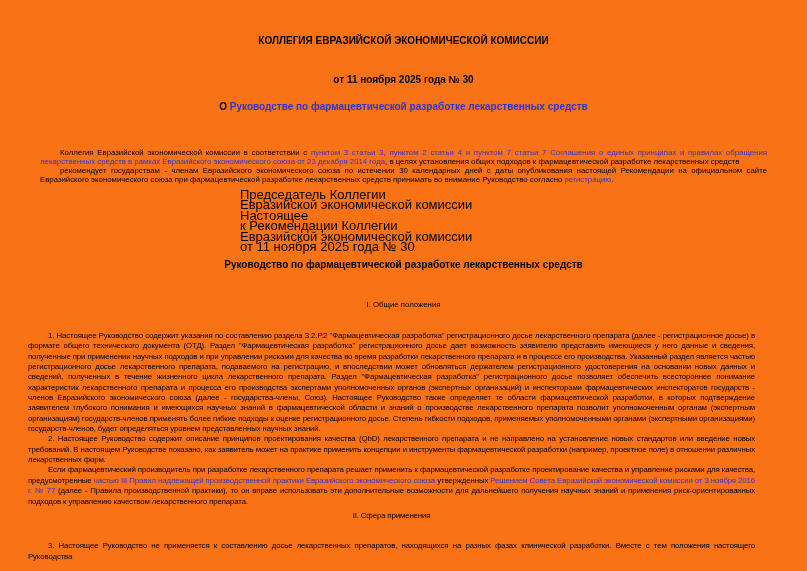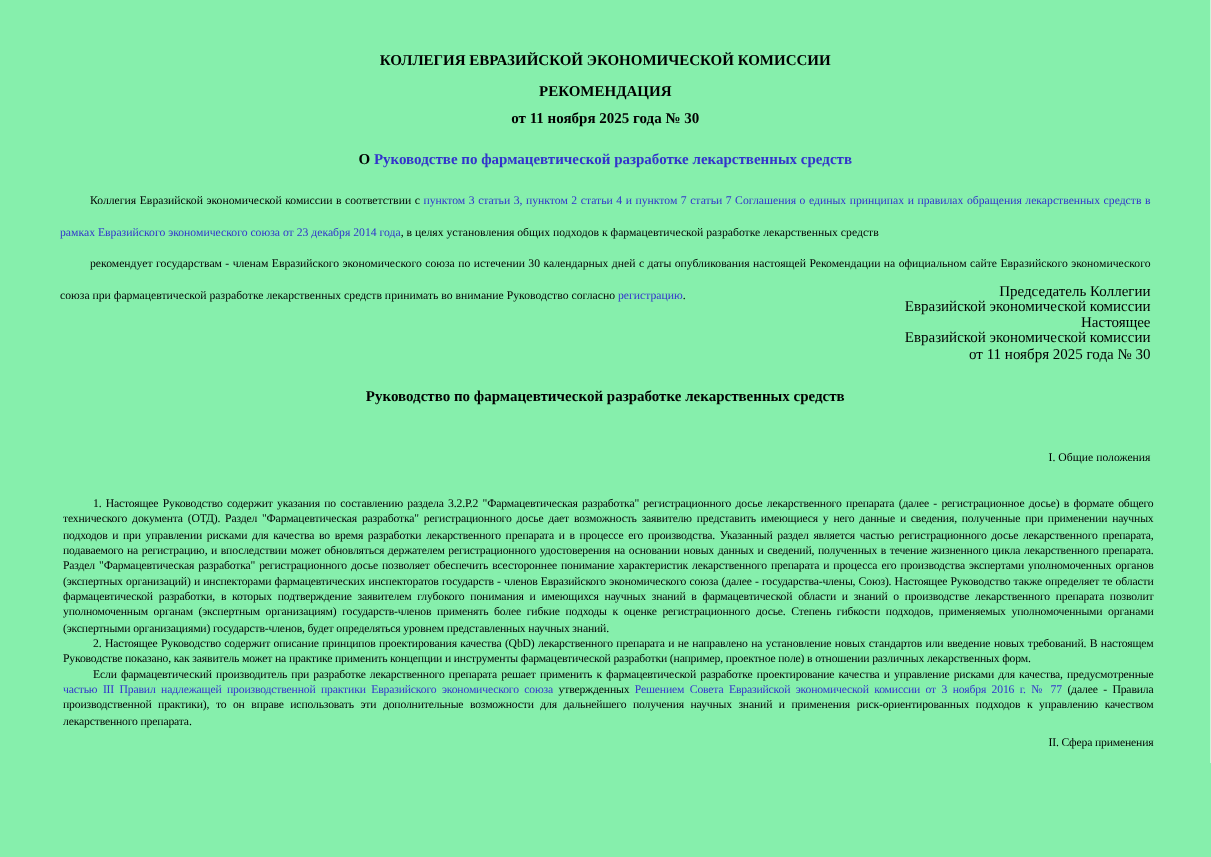--- a/index.html
+++ b/index.html
@@ -1,68 +1,69 @@
 <!DOCTYPE html>
 <html><head>
 <meta charset="utf-8">
 <style>
   html,body { margin:0; padding:0; background:#ffffff; }
   .page {
-    position:relative; width:807px; height:571px; background:#86efac;
-    font-family:Liberation Serif, serif; color:#000000; overflow:hidden;
+    position:relative; width:807px; height:571px; background:#f97316;
+    font-family:Liberation Sans, sans-serif; color:#000000; overflow:hidden;
   }
   .center-line { position:absolute; left:40px; right:40px; text-align:center; }
   .hdr { font-weight:bold; font-size:10px; line-height:12px; }
   .subject { font-weight:bold; font-size:10px; line-height:13px; }
   .doc-link { color:#3333cc; text-decoration:none; cursor:pointer; }
   .flowtext { font-size:7.8px; text-align:justify; }
   .flowtext p { margin:0; text-indent:20px; }
-  #preamble { position:absolute; top:123px; left:40px; width:727px; line-height:21px; }
+  #preamble { position:absolute; top:148px; left:40px; width:727px; line-height:9px; }
   #signature { position:absolute; top:190px; left:240px; right:40px;
-               text-align:right; font-size:10px; line-height:10.4px; }
+               font-size:13px; line-height:10.4px; }
   #appendix-title { top:259px; font-weight:bold; font-size:10px; }
-  #body-block { position:absolute; top:331px; left:42px; width:727px;
+  #body-block { position:absolute; top:331px; left:28px; width:727px;
                 line-height:10.35px; letter-spacing:-0.015em; }
-  .section-heading { text-align:right; font-size:7.8px; text-indent:0 !important; }
+  .section-heading { text-align:center; font-size:7.8px; text-indent:0 !important; }
   #section-1 { top:300px; }
   #section-2-heading { margin-top:4px !important; }
   #paragraph-3 { margin-top:20px !important; text-align-last:justify; }
 </style>
 </head>
 <body>
 
 <div class="page">
 
   <div class="center-line hdr" style="top:35px">КОЛЛЕГИЯ ЕВРАЗИЙСКОЙ ЭКОНОМИЧЕСКОЙ КОМИССИИ</div>
 
-  <div class="center-line hdr" style="top:56px">РЕКОМЕНДАЦИЯ</div>
 
   <div class="center-line hdr" style="top:74px">от 11 ноября 2025 года № 30</div>
 
   <div class="center-line subject" style="top:100px">
     <span>О </span><a class="doc-link">Руководстве по фармацевтической разработке лекарственных средств</a>
   </div>
 
   <div id="preamble" class="flowtext">
     <p><span>Коллегия Евразийской экономической комиссии в соответствии с </span><a class="doc-link">пунктом 3 статьи 3, пунктом 2 статьи 4 и пунктом 7 статьи 7 Соглашения о единых принципах и правилах обращения лекарственных средств в рамках Евразийского экономического союза от 23 декабря 2014 года</a><span>, в целях установления общих подходов к фармацевтической разработке лекарственных средств</span></p>
     <p><span>рекомендует государствам - членам Евразийского экономического союза по истечении 30 календарных дней с даты опубликования настоящей Рекомендации на официальном сайте Евразийского экономического союза при фармацевтической разработке лекарственных средств принимать во внимание Руководство согласно </span><a class="doc-link">регистрацию</a><span>.</span></p>
   </div>
 
   <div id="signature">
       <div>Председатель Коллегии</div>
       <div>Евразийской экономической комиссии</div>
       <div>Настоящее</div>
+      <div>к Рекомендации Коллегии</div>
       <div>Евразийской экономической комиссии</div>
       <div>от 11 ноября 2025 года № 30</div>
     </div>
 
   <div class="center-line" id="appendix-title">Руководство по фармацевтической разработке лекарственных средств</div>
 
   <div class="center-line section-heading" id="section-1">I. Общие положения</div>
 
   <div id="body-block" class="flowtext">
     <p><span>1. Настоящее Руководство содержит указания по составлению раздела 3.2.Р.2 "Фармацевтическая разработка" регистрационного досье лекарственного препарата (далее - регистрационное досье) в формате общего технического документа (ОТД). Раздел "Фармацевтическая разработка" регистрационного досье дает возможность заявителю представить имеющиеся у него данные и сведения, полученные при применении научных подходов и при управлении рисками для качества во время разработки лекарственного препарата и в процессе его производства. Указанный раздел является частью регистрационного досье лекарственного препарата, подаваемого на регистрацию, и впоследствии может обновляться держателем регистрационного удостоверения на основании новых данных и сведений, полученных в течение жизненного цикла лекарственного препарата. Раздел "Фармацевтическая разработка" регистрационного досье позволяет обеспечить всестороннее понимание характеристик лекарственного препарата и процесса его производства экспертами уполномоченных органов (экспертных организаций) и инспекторами фармацевтических инспекторатов государств - членов Евразийского экономического союза (далее - государства-члены, Союз). Настоящее Руководство также определяет те области фармацевтической разработки, в которых подтверждение заявителем глубокого понимания и имеющихся научных знаний в фармацевтической области и знаний о производстве лекарственного препарата позволит уполномоченным органам (экспертным организациям) государств-членов применять более гибкие подходы к оценке регистрационного досье. Степень гибкости подходов, применяемых уполномоченными органами (экспертными организациями) государств-членов, будет определяться уровнем представленных научных знаний.</span></p>
     <p><span>2. Настоящее Руководство содержит описание принципов проектирования качества (QbD) лекарственного препарата и не направлено на установление новых стандартов или введение новых требований. В настоящем Руководстве показано, как заявитель может на практике применить концепции и инструменты фармацевтической разработки (например, проектное поле) в отношении различных лекарственных форм.</span></p>
     <p><span>Если фармацевтический производитель при разработке лекарственного препарата решает применить к фармацевтической разработке проектирование качества и управление рисками для качества, предусмотренные </span><a class="doc-link">частью III Правил надлежащей производственной практики Евразийского экономического союза</a><span> утвержденных </span><a class="doc-link">Решением Совета Евразийской экономической комиссии от 3 ноября 2016 г. № 77</a><span> (далее - Правила производственной практики), то он вправе использовать эти дополнительные возможности для дальнейшего получения научных знаний и применения риск-ориентированных подходов к управлению качеством лекарственного препарата.</span></p>
     <p class="section-heading" id="section-2-heading">II. Сфера применения</p>
+    <p id="paragraph-3"><span>3. Настоящее Руководство не применяется к составлению досье лекарственных препаратов, находящихся на разных фазах клинической разработки. Вместе с тем положения настоящего Руководства</span></p>
   </div>
 
 </div>
 
 </body></html>

